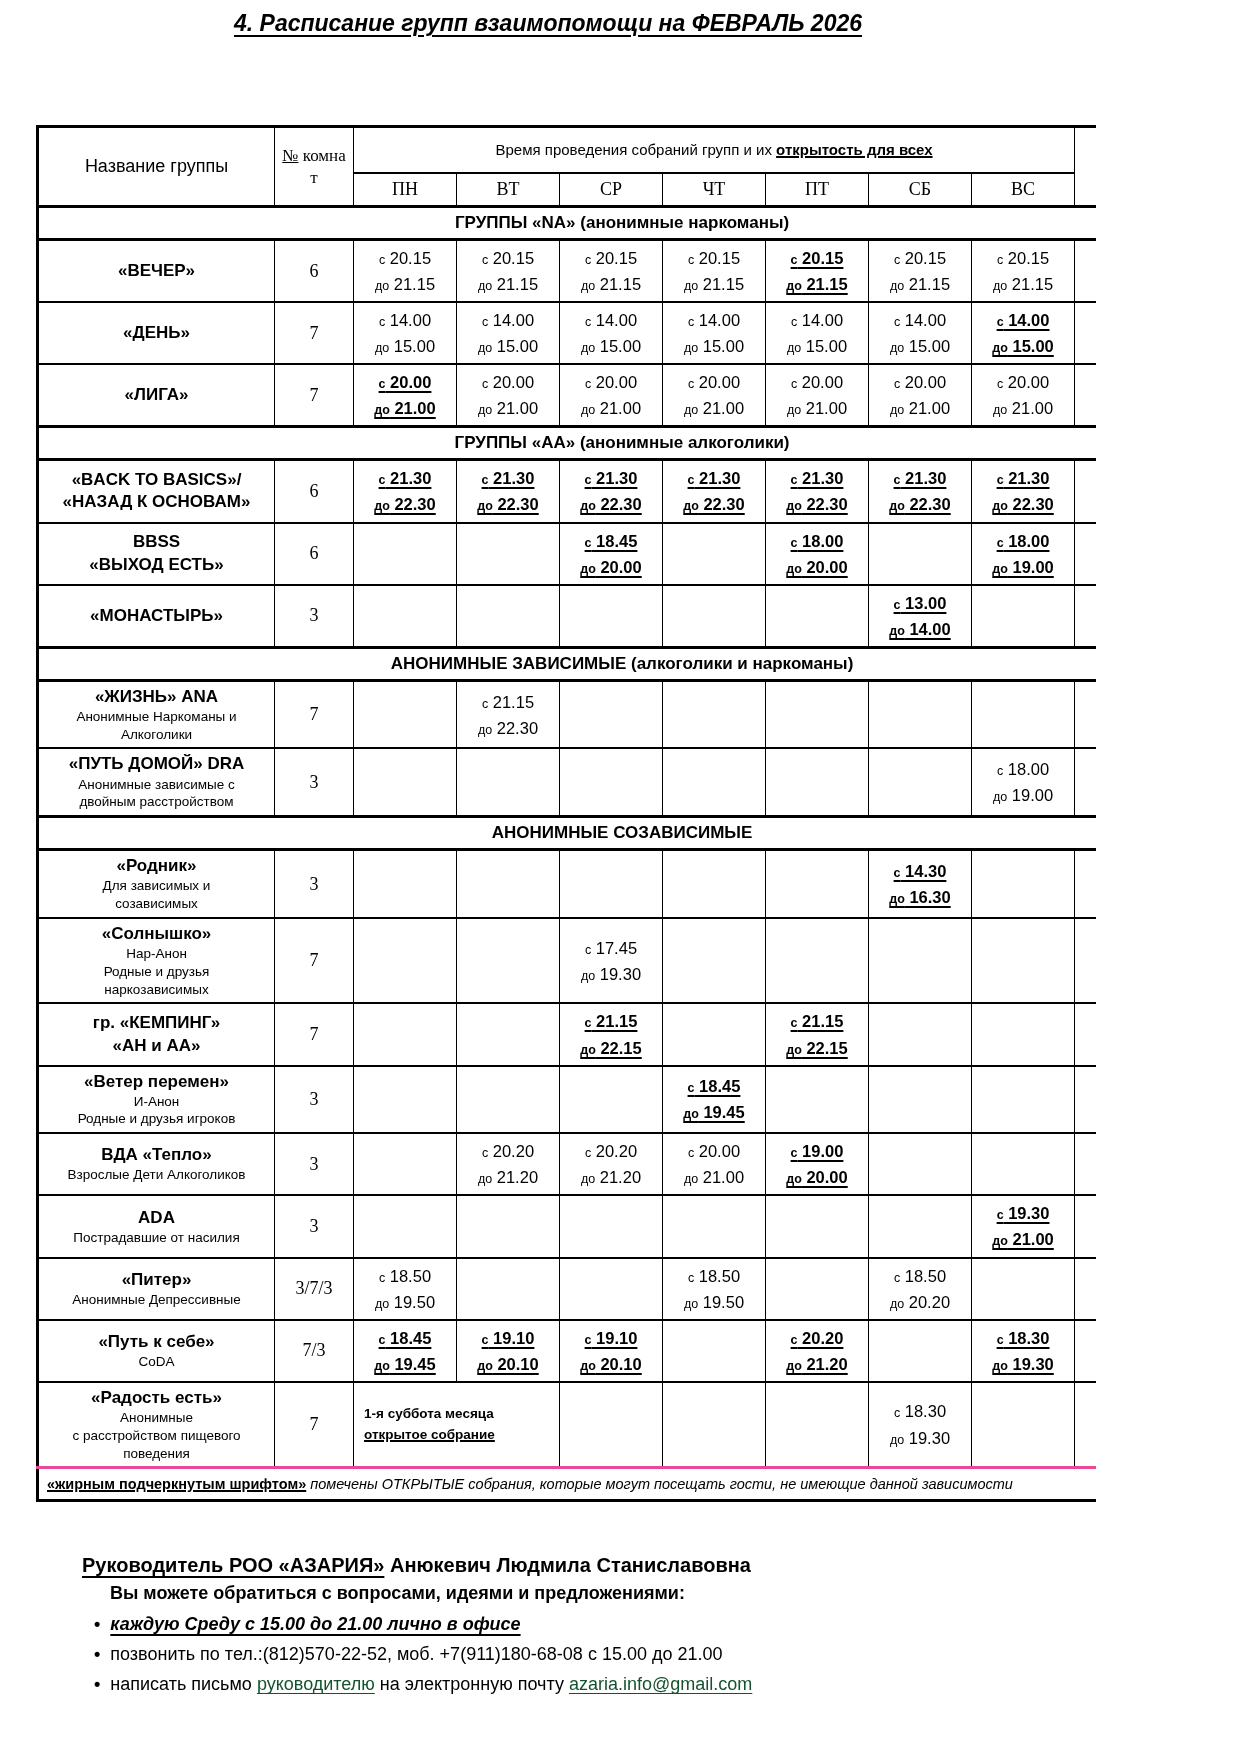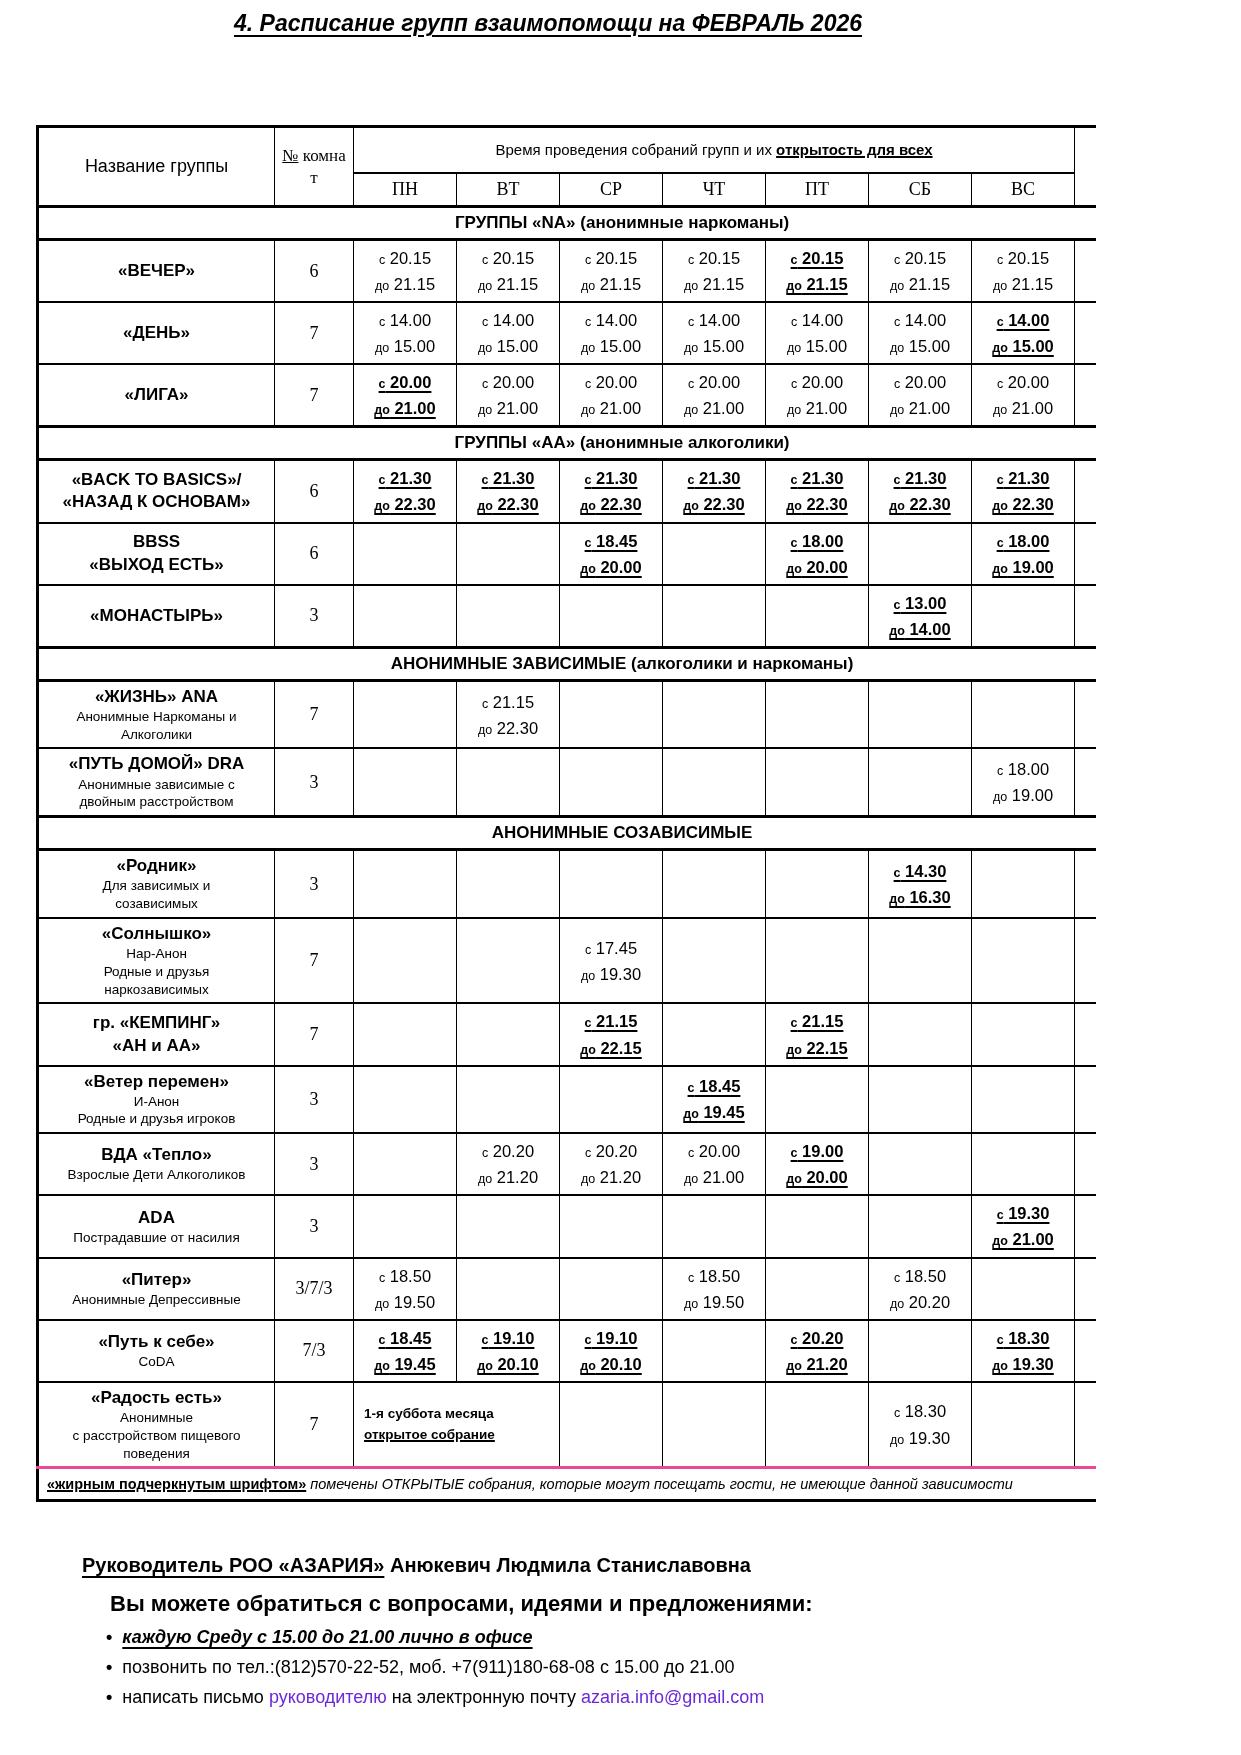--- a/index.html
+++ b/index.html
@@ -59,26 +59,26 @@
   .cnum { line-height: 1.5; }
 
   .footnote-cell { text-align: left; padding: 7px 8px; font-size: 14.5px; }
   .fn-em { font-weight: bold; text-decoration: underline; text-decoration-thickness: 2px; }
   .fn-text { font-style: italic; }
 
   
   .leader-block { margin: 52px 0 0 46px; }
   .leader-heading { font-size: 20px; font-weight: bold; }
   .leader-heading .u { text-decoration: underline; text-decoration-thickness: 2px; text-underline-offset: 4px; }
-  .intro { margin: 14px 0 10px 28px; font-size: 22px; font-weight: bold; }
-  ul.bullets { margin-left: 24px; list-style: none; }
+  .intro { margin: 6px 0 10px 28px; font-size: 18px; font-weight: bold; }
+  ul.bullets { margin-left: 12px; list-style: none; }
   .bullet-item { font-size: 18px; margin: 9px 0; }
   .bullet-marker { font-weight: bold; margin-right: 10px; }
   .b-emph { font-weight: bold; font-style: italic; text-decoration: underline; text-decoration-thickness: 2px; text-underline-offset: 4px; }
-  .doc-link { text-underline-offset: 3px; color: #6d28d9; cursor: pointer; }
+  .doc-link { text-decoration: underline; text-underline-offset: 3px; color: #14532d; cursor: pointer; }
 </style>
 </head>
 <body>
 
 <div class="page">
 
   <div class="doc-title">
     <span class="title-text">4. Расписание групп взаимопомощи на ФЕВРАЛЬ 2026</span>
   </div>
 

